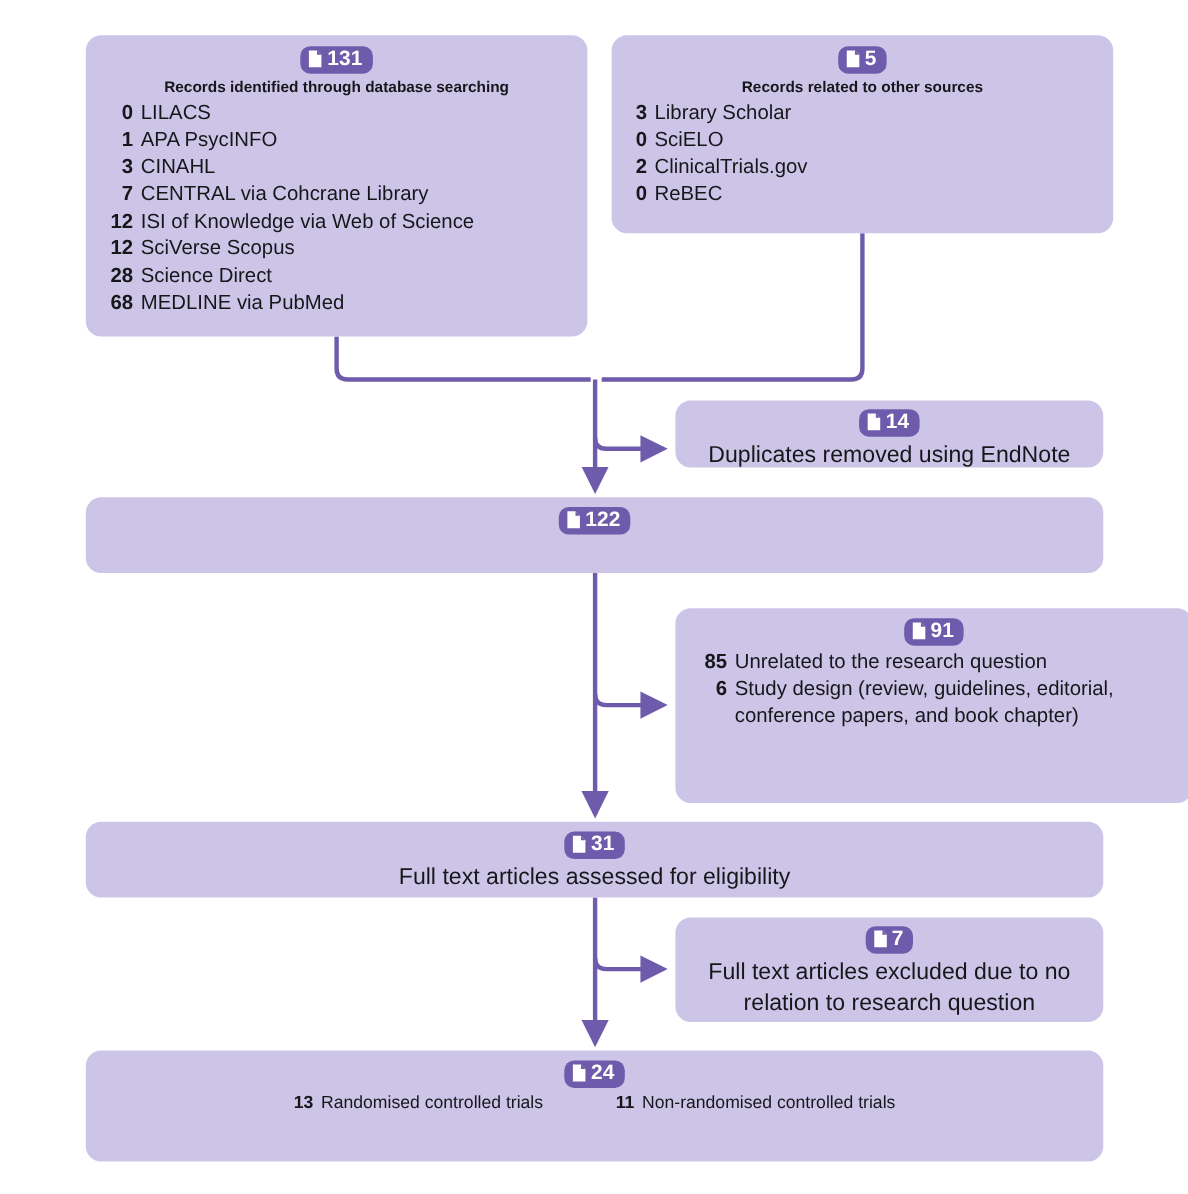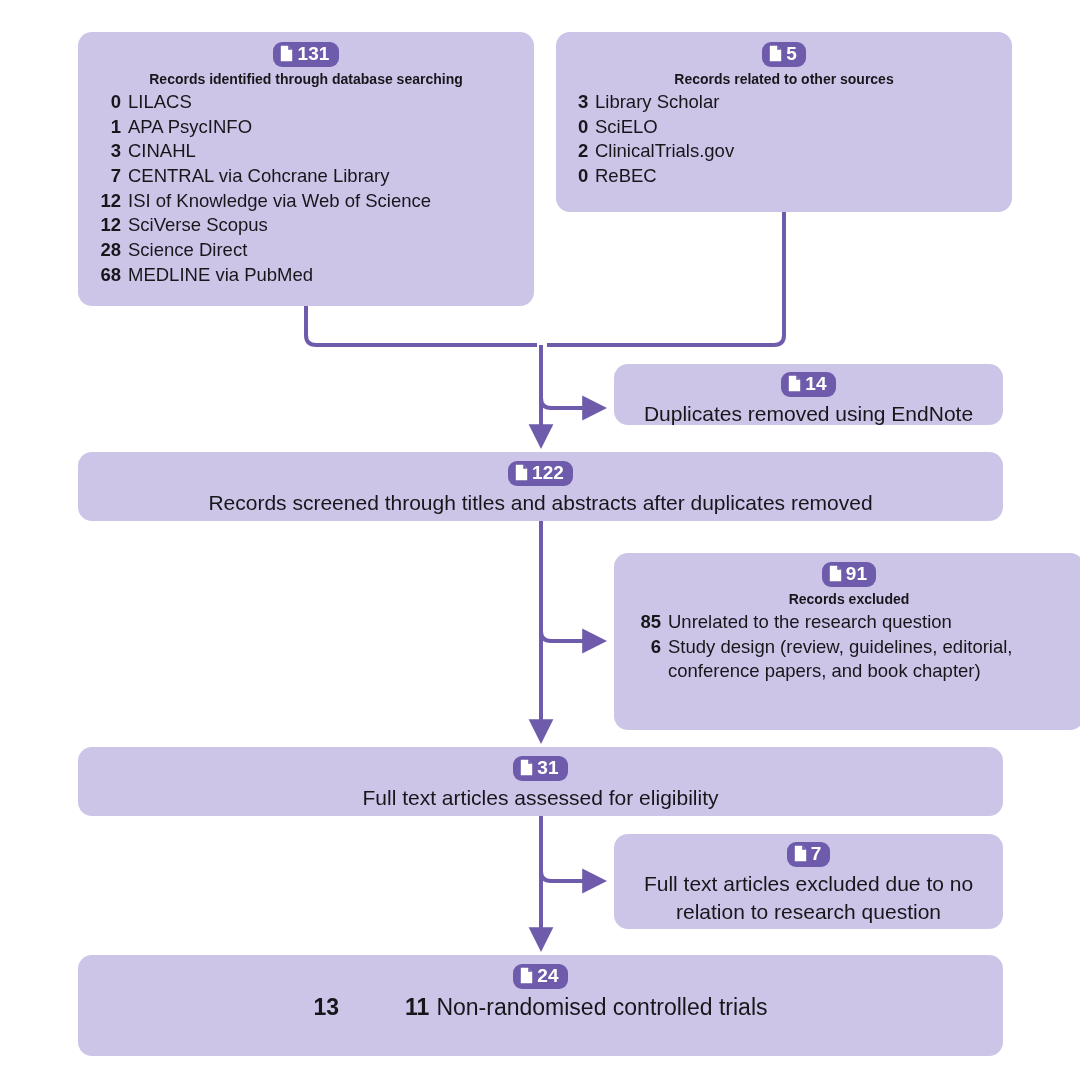--- a/index.html
+++ b/index.html
@@ -99,21 +99,21 @@
   #box-excluded .src-row { text-align: left; }
   #box-excluded .src-label { padding-left: 0; }
 
   
   .included-row {
     display: flex;
     justify-content: center;
     align-items: flex-start;
     gap: 66px;
     margin-top: 4px;
-    font-size: 23px;
+    font-size: 16px;
     line-height: 1.3;
   }
   .included-item { display: flex; gap: 7px; }
   .included-item .n { font-weight: 700; }
   .included-item .t { font-weight: 400; }
 </style>
 </head>
 <body>
 
 <div id="canvas">
@@ -238,34 +238,32 @@
   <div class="box" id="box-screened">
     <div class="badge-row">
       <span class="badge">
         <svg class="doc-icon" viewBox="0 0 13 17" xmlns="http://www.w3.org/2000/svg">
           <path d="M0.8,0.8 H8.2 L12.2,4.8 V16.2 H0.8 Z" fill="#ffffff"></path>
           <path d="M8.2,0.8 L12.2,4.8 H8.2 Z" fill="#6e5bab"></path>
         </svg>
         <span class="count">122</span>
       </span>
     </div>
-    <div class="box-plain">Records screened through titles and abstracts after duplicates removed</div>
   </div>
 
   <div class="box" id="box-excluded">
     <div class="badge-row">
       <span class="badge">
         <svg class="doc-icon" viewBox="0 0 13 17" xmlns="http://www.w3.org/2000/svg">
           <path d="M0.8,0.8 H8.2 L12.2,4.8 V16.2 H0.8 Z" fill="#ffffff"></path>
           <path d="M8.2,0.8 L12.2,4.8 H8.2 Z" fill="#6e5bab"></path>
         </svg>
         <span class="count">91</span>
       </span>
     </div>
-    <div class="box-title">Records excluded</div>
     <div class="src-list">
       <div class="src-row">
         <span class="src-num">85</span>
         <span class="src-label">Unrelated to the research question</span>
       </div>
       <div class="src-row">
         <span class="src-num">6</span>
         <span class="src-label">Study design (review, guidelines, editorial, conference papers, and book chapter)</span>
       </div>
     </div>
@@ -303,20 +301,21 @@
         <svg class="doc-icon" viewBox="0 0 13 17" xmlns="http://www.w3.org/2000/svg">
           <path d="M0.8,0.8 H8.2 L12.2,4.8 V16.2 H0.8 Z" fill="#ffffff"></path>
           <path d="M8.2,0.8 L12.2,4.8 H8.2 Z" fill="#6e5bab"></path>
         </svg>
         <span class="count">24</span>
       </span>
     </div>
     <div class="included-row">
       <div class="included-item">
         <span class="n">13</span>
+        <span class="t">Randomised controlled trials</span>
       </div>
       <div class="included-item">
         <span class="n">11</span>
         <span class="t">Non-randomised controlled trials</span>
       </div>
     </div>
   </div>
 
 </div>
 

